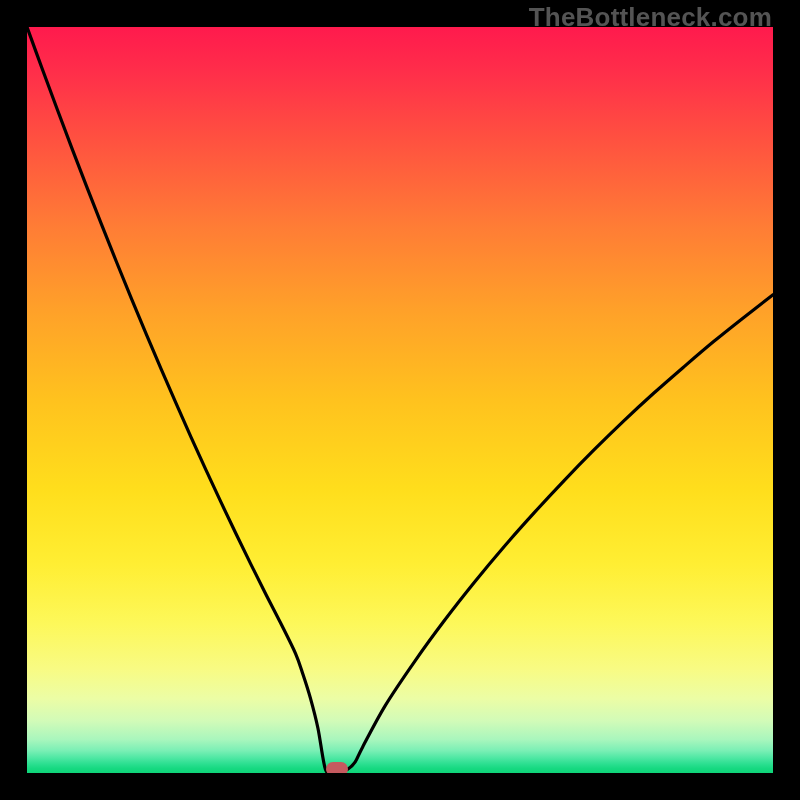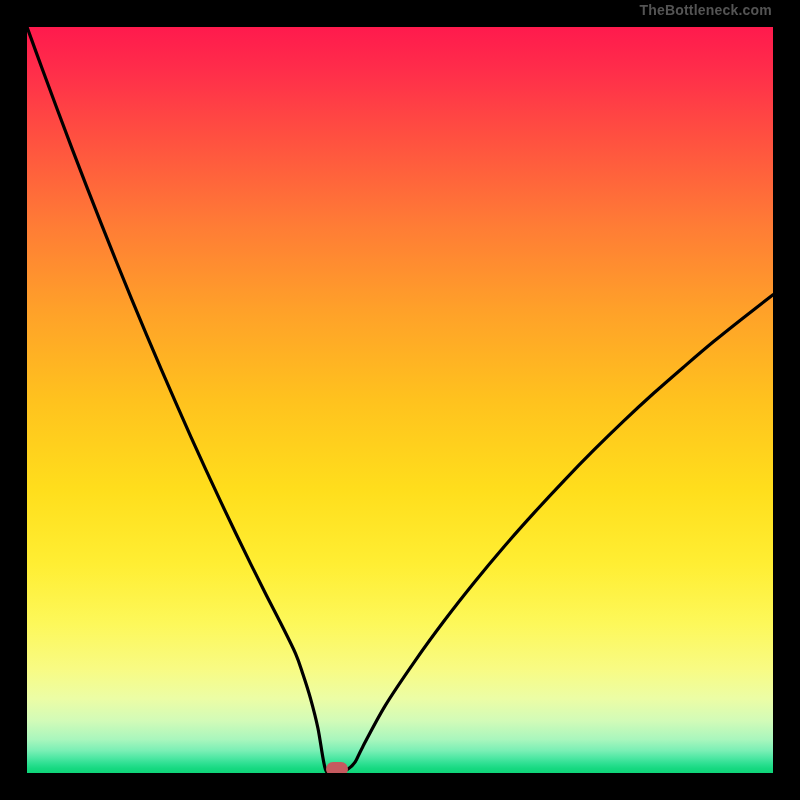--- a/index.html
+++ b/index.html
@@ -16,21 +16,21 @@
     width: 800px;
     height: 800px;
     background: #000;
     box-sizing: border-box;
   }
   .watermark {
     position: absolute;
     top: 2px;
     right: 28px;
     color: #545454;
-    font-size: 14px;
+    font-size: 26px;
     font-weight: 600;
     letter-spacing: 0.2px;
     user-select: none;
   }
   .plot-area {
     position: absolute;
     left: 27px;
     top: 27px;
     width: 746px;
     height: 746px;

